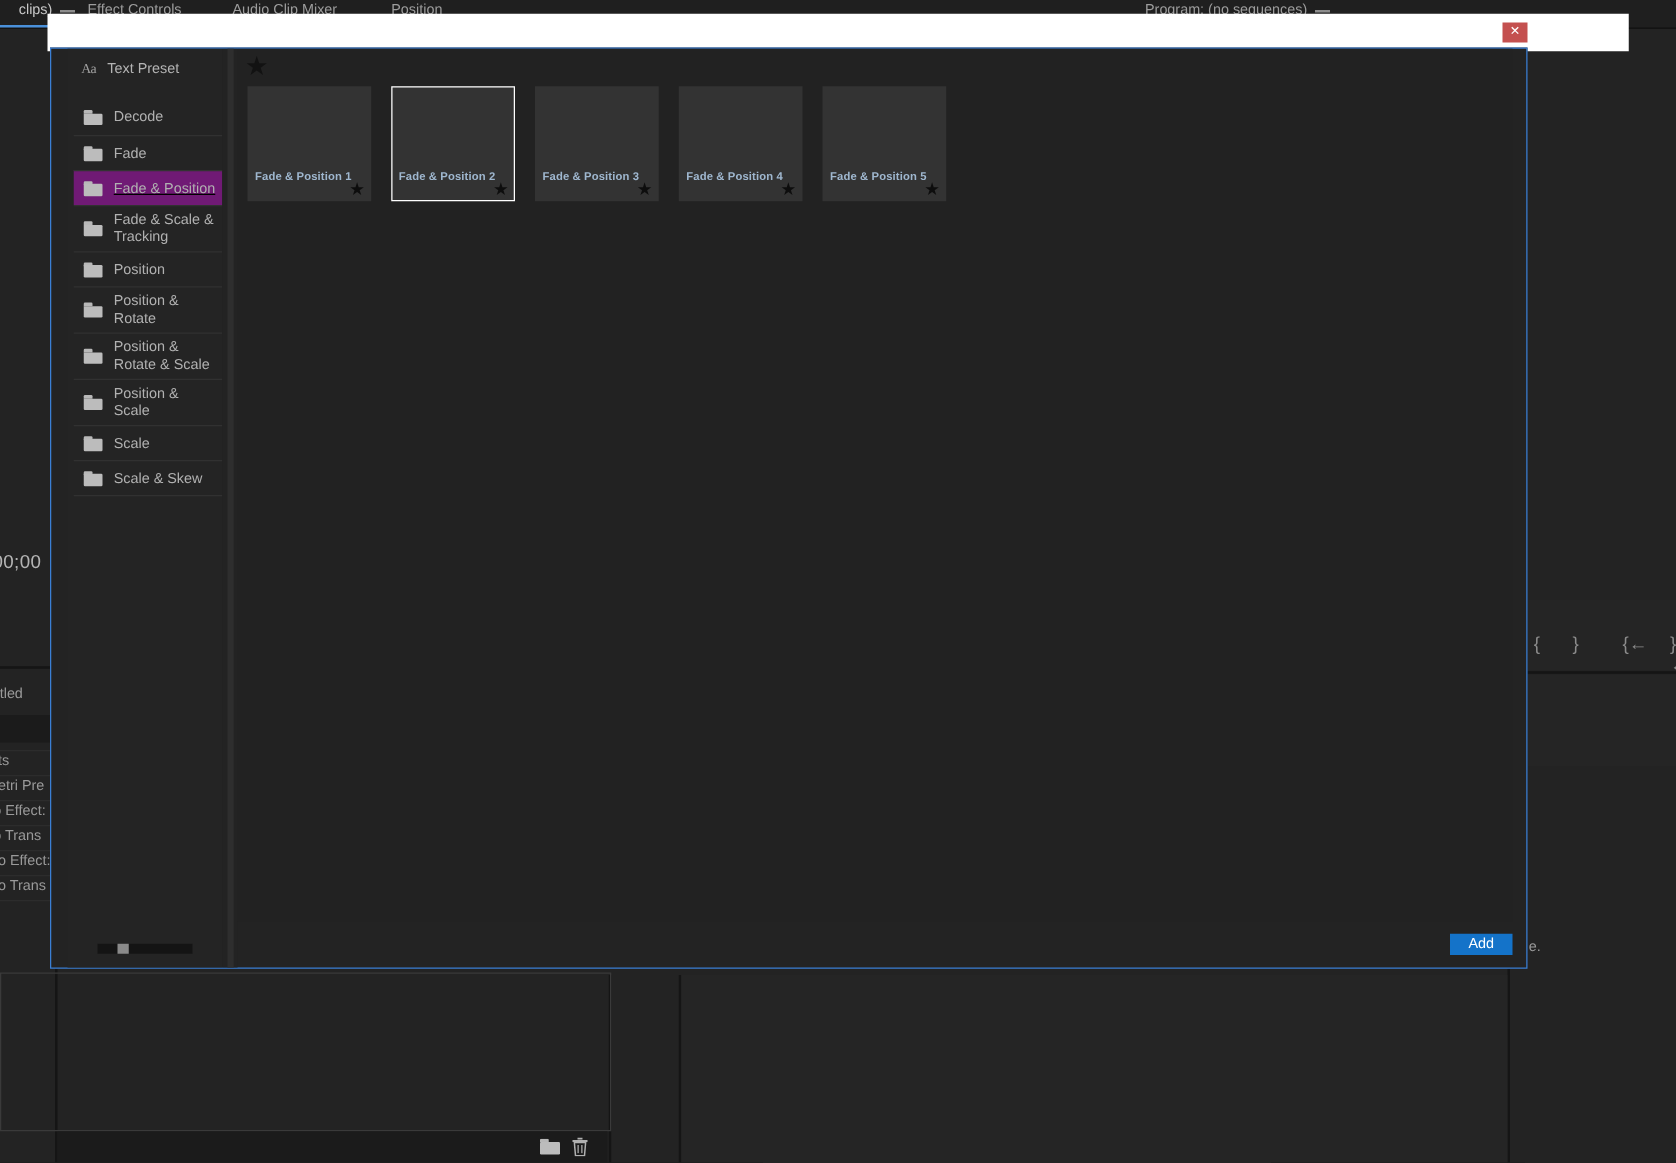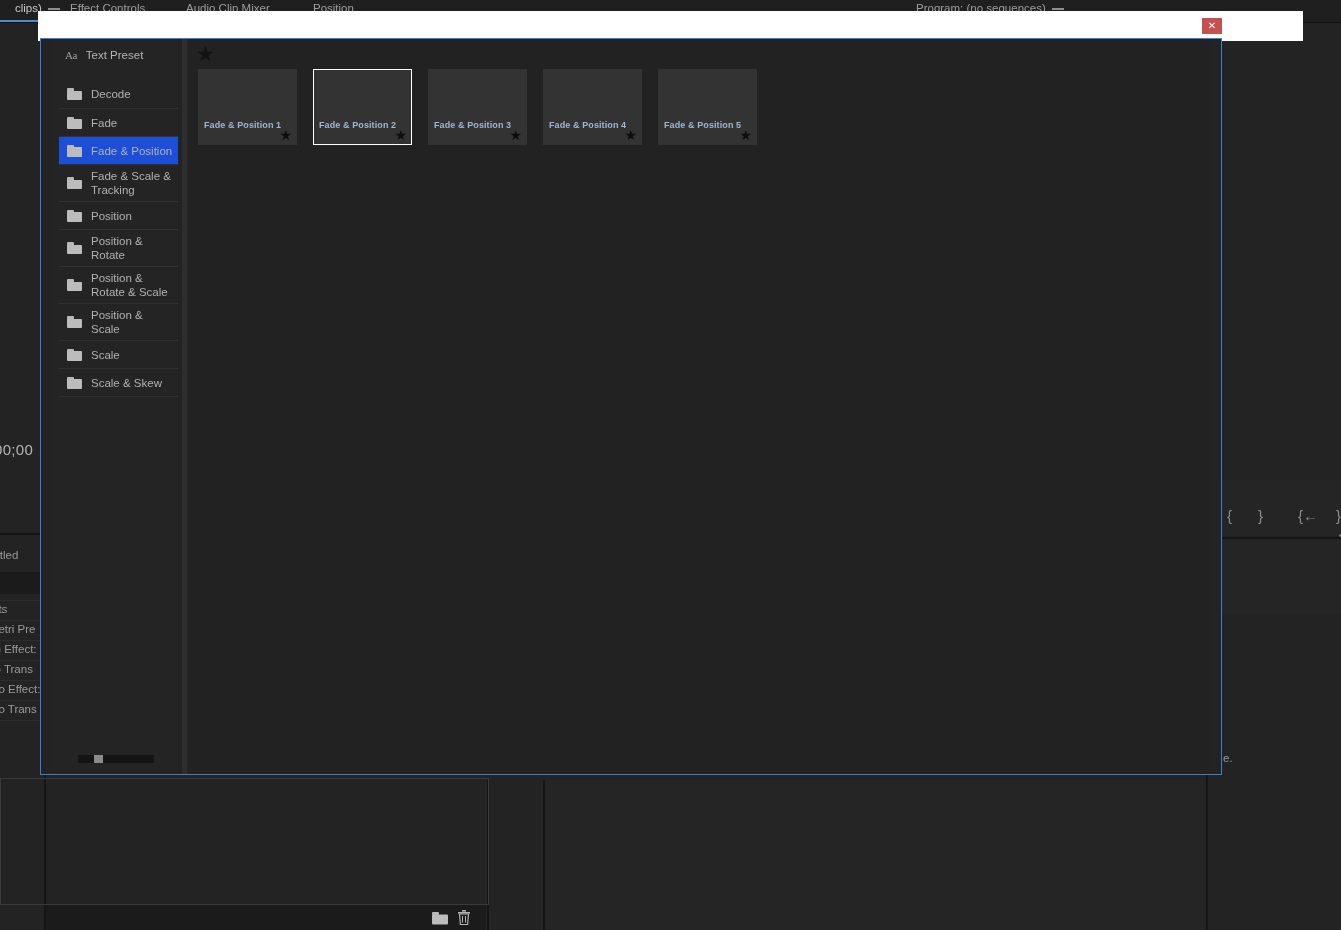--- a/index.html
+++ b/index.html
@@ -221,22 +221,23 @@
     display: flex;
     align-items: center;
     min-height: 28px;
     padding: 4px 4px 4px 8px;
     border-top: 1px solid #313131;
     box-sizing: border-box;
     cursor: pointer;
   }
   .preset-item:first-child { border-top: none; }
   .preset-item.selected {
-    background: #1d4ed8;
+    background: #701a75;
     border-top-color: #333333;
+    text-decoration: underline;
   }
   .preset-item.selected + .preset-item { border-top-color: #313131; }
   .folder-icon {
     width: 15px;
     height: 12px;
     flex-shrink: 0;
     position: relative;
     margin-right: 9px;
   }
   .folder-icon::before {
@@ -329,21 +330,21 @@
   }
   .star-header { font-size: 21px; }
   .card-grid {
     display: flex;
     gap: 16px;
     padding: 2px 0 0 8px;
     flex-wrap: wrap;
   }
   .preset-card {
     width: 99px;
-    height: 76px;
+    height: 92px;
     background: #333333;
     border: 1px solid transparent;
     box-sizing: border-box;
     position: relative;
     cursor: pointer;
   }
   .preset-card.selected {
     border-color: #ffffff;
   }
   .card-label {
@@ -556,16 +557,19 @@
             <span class="card-star">★</span>
           </div>
           <div class="preset-card">
             <span class="card-label">Fade &amp; Position 5</span>
             <span class="card-star">★</span>
           </div>
         </div>
 
       </div>
 
+      <div class="dialog-footer">
+        <button class="add-button">Add</button>
+      </div>
     </div>
 
   </div>
 </div>
 
 </body></html>

